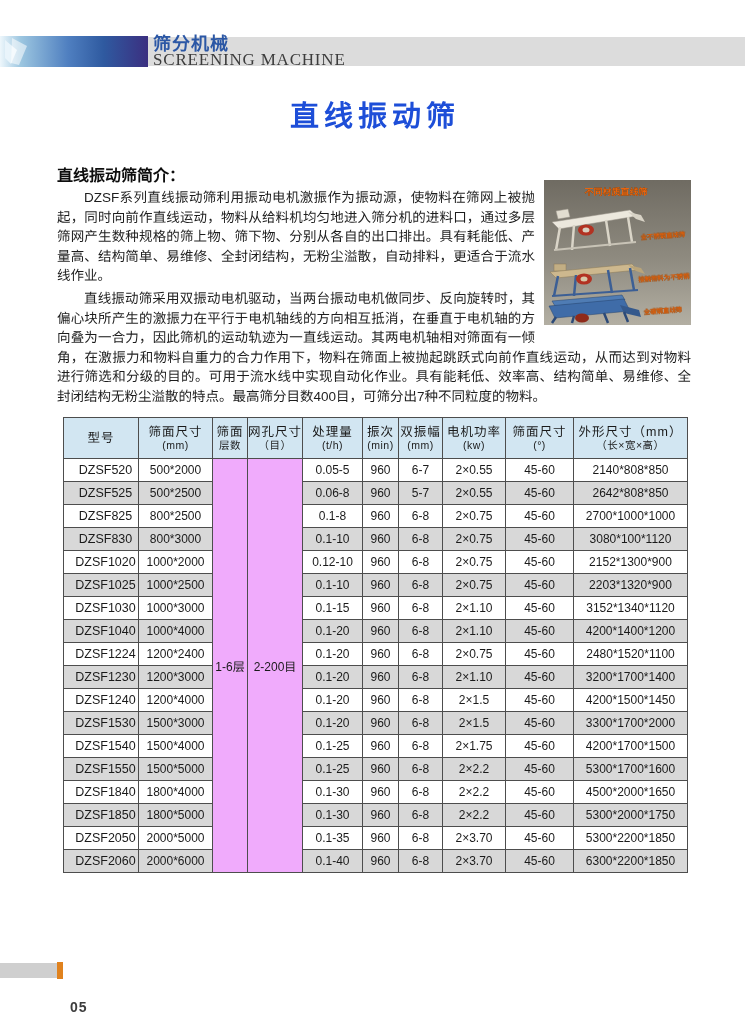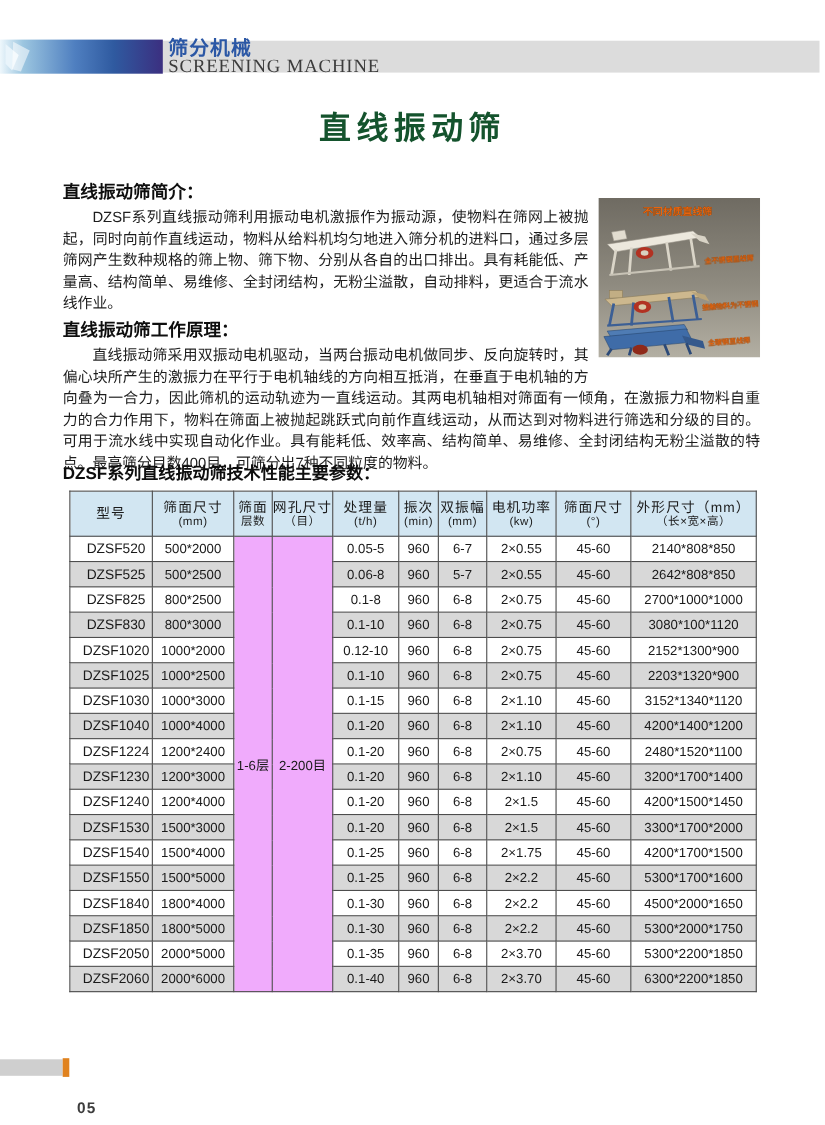--- a/index.html
+++ b/index.html
@@ -16,21 +16,21 @@
     background:linear-gradient(90deg,#eef7fc 0%,#9cc6e0 14%,#4f7fc0 46%,#2f5aa0 70%,#3b2f80 100%);
   }
   .logo-glyph { position:absolute; left:3px; top:1px; }
   .brand { position:absolute; left:153px; top:35px; line-height:1; }
   .brand-cn { font-size:18px; font-weight:bold; color:#2b57a5; letter-spacing:1px; line-height:19px; }
   .brand-en { font-family:"Liberation Serif", serif; font-size:17px; color:#3c3c3c; letter-spacing:0.8px; line-height:12px; }
 
   
   .page-title {
     position:absolute; top:92px; left:0; width:100%; text-align:center;
-    font-size:29px; font-weight:bold; color:#14532d; letter-spacing:5px;
+    font-size:29px; font-weight:bold; color:#1d4ed8; letter-spacing:5px;
   }
 
   
   .content { position:absolute; top:164px; left:57px; width:634px; color:#1d1d1d; }
   .product-img { float:right; margin:16px 0 22px 9px; display:block; }
   .sec-heading { font-size:16px; font-weight:bold; margin:0; line-height:24px; color:#0e0e0e; }
   .body-par { margin:0 0 3px 0; font-size:13.5px; line-height:19.6px; text-align:justify; text-indent:2em; }
   .img-title { font-size:9px; font-weight:bold; fill:#e8650f; text-anchor:middle;
                filter:drop-shadow(0.8px 0.8px 0 #3d2708); }
   .img-label { font-size:6.4px; font-weight:bold; fill:#e8650f; text-anchor:middle;
@@ -114,26 +114,24 @@
         <polygon points="5,126 80,119 86,131 11,138" fill="#3f6ca8" stroke="#27456e" stroke-width="0.5"></polygon>
         <polygon points="76,125 95,130 97,137 80,133" fill="#35598c"></polygon>
         <path d="M12,137 L8,143 M30,136 L28,143 M60,133 L64,143 M80,132 L84,142" stroke="#2c4a78" stroke-width="2.5" fill="none"></path>
         <ellipse cx="38" cy="138" rx="7" ry="4.5" fill="#8f2a1a"></ellipse>
       </g>
       <text class="img-label" x="119" y="133" transform="rotate(-4 119 133)">全碳钢直线筛</text>
     </svg>
 
     <h2 class="sec-heading">直线振动筛简介：</h2>
     <p class="body-par">DZSF系列直线振动筛利用振动电机激振作为振动源，使物料在筛网上被抛起，同时向前作直线运动，物料从给料机均匀地进入筛分机的进料口，通过多层筛网产生数种规格的筛上物、筛下物、分别从各自的出口排出。具有耗能低、产量高、结构简单、易维修、全封闭结构，无粉尘溢散，自动排料，更适合于流水线作业。</p>
-    <h2 class="sec-heading">直线振动筛工作原理：</h2>
     <p class="body-par">直线振动筛采用双振动电机驱动，当两台振动电机做同步、反向旋转时，其偏心块所产生的激振力在平行于电机轴线的方向相互抵消，在垂直于电机轴的方向叠为一合力，因此筛机的运动轨迹为一直线运动。其两电机轴相对筛面有一倾角，在激振力和物料自重力的合力作用下，物料在筛面上被抛起跳跃式向前作直线运动，从而达到对物料进行筛选和分级的目的。可用于流水线中实现自动化作业。具有能耗低、效率高、结构简单、易维修、全封闭结构无粉尘溢散的特点。最高筛分目数400目，可筛分出7种不同粒度的物料。</p>
   </div>
 
   <div class="table-section">
-    <h3 class="table-title">DZSF系列直线振动筛技术性能主要参数：</h3>
     <table class="spec">
       <colgroup>
         <col style="width:75px">
           <col style="width:74px">
           <col style="width:35px">
           <col style="width:55px">
         <col style="width:60px">
           <col style="width:36px">
           <col style="width:44px">
           <col style="width:63px">

